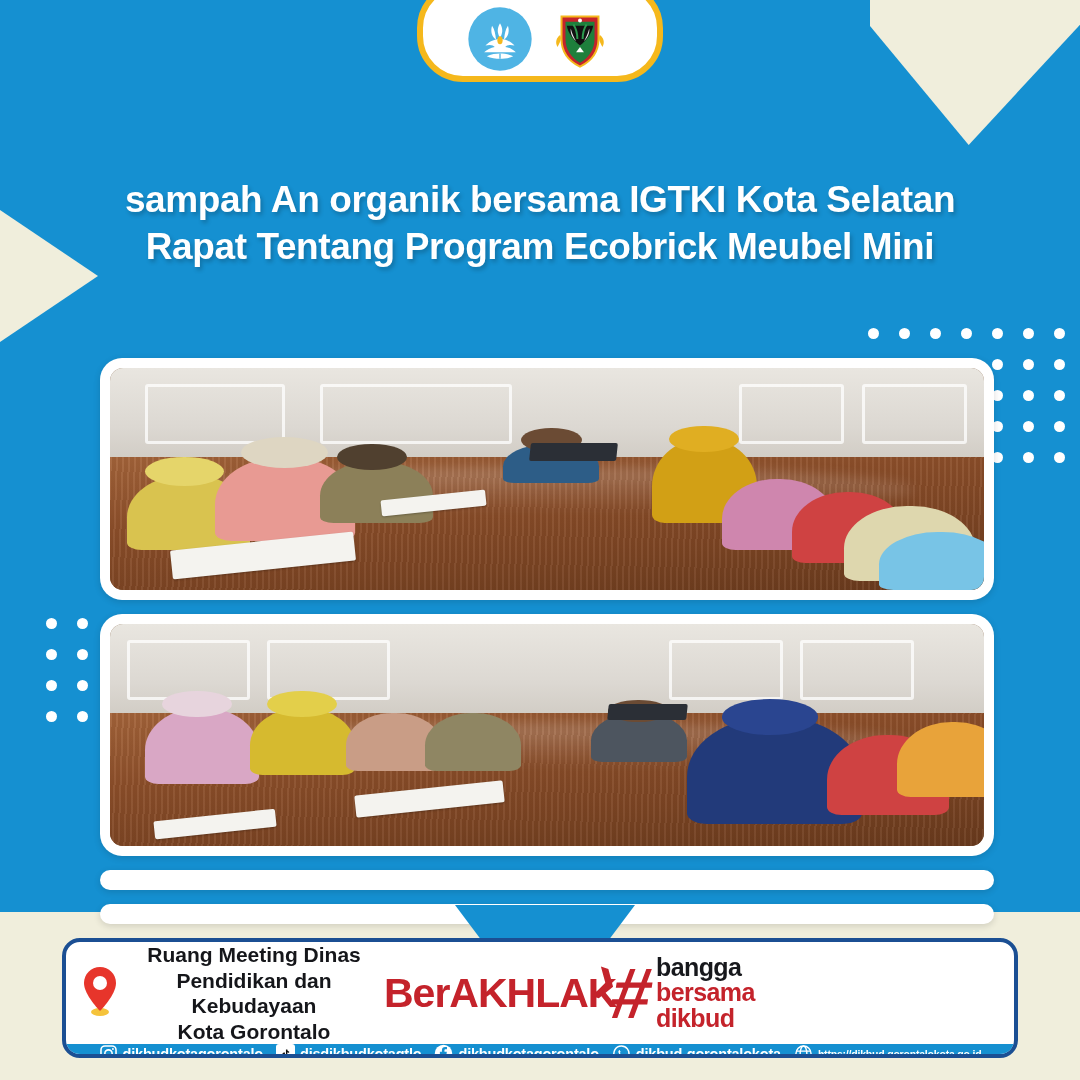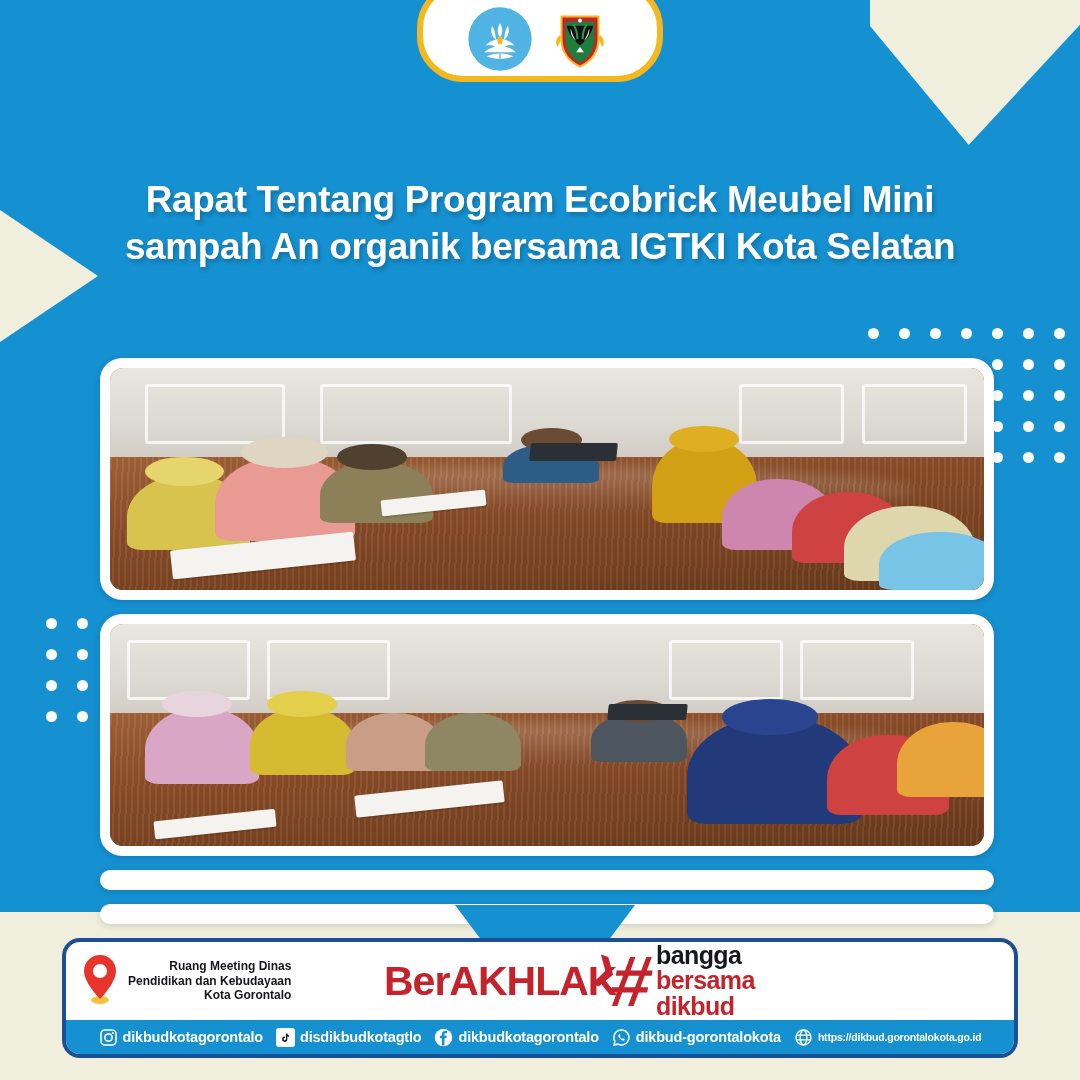--- a/index.html
+++ b/index.html
@@ -194,22 +194,22 @@
     display:flex;
     align-items:center;
     position:relative;
     padding:0 14px;
   }
   .loc {
     display:flex; align-items:center; gap:8px;
     width:300px;
   }
   .loc-text {
-    font-size:12px; font-weight:bold; color:#15161A;
-    line-height:1.22; text-align:right;
+    font-size:21px; font-weight:bold; color:#15161A;
+    line-height:1.22; text-align:center;
     white-space:pre-line;
   }
   .berakhlak { width:232px; text-align:right; padding-left:4px; position:relative;}
   .ber-word {
     font-size:41px; font-weight:bold; letter-spacing:-1px;
     color:#C4232B; line-height:.95; white-space:nowrap;
   }
   .ber-tick {
     position:absolute; right:-6px; top:-10px;
     color:#C4232B; font-size:30px; font-weight:bold;
@@ -331,22 +331,22 @@
       <div class="row">
         <span class="d"></span>
         <span class="d"></span>
         <span class="d"></span>
         <span class="d"></span>
         <span class="d"></span>
       </div>
     </div>
 
   <div class="title">
+    <div>sampah An organik bersama IGTKI Kota Selatan</div>
     <div>Rapat Tentang Program Ecobrick Meubel Mini</div>
-    <div>sampah An organik bersama IGTKI Kota Selatan</div>
   </div>
 
   <div class="photos">
 
     <div class="ph">
       <div class="ph-inner">
         <div class="scene">
           <div class="wall">
             <div class="panel" style="left:4%;width:16%"></div>
             <div class="panel" style="left:24%;width:22%"></div>

